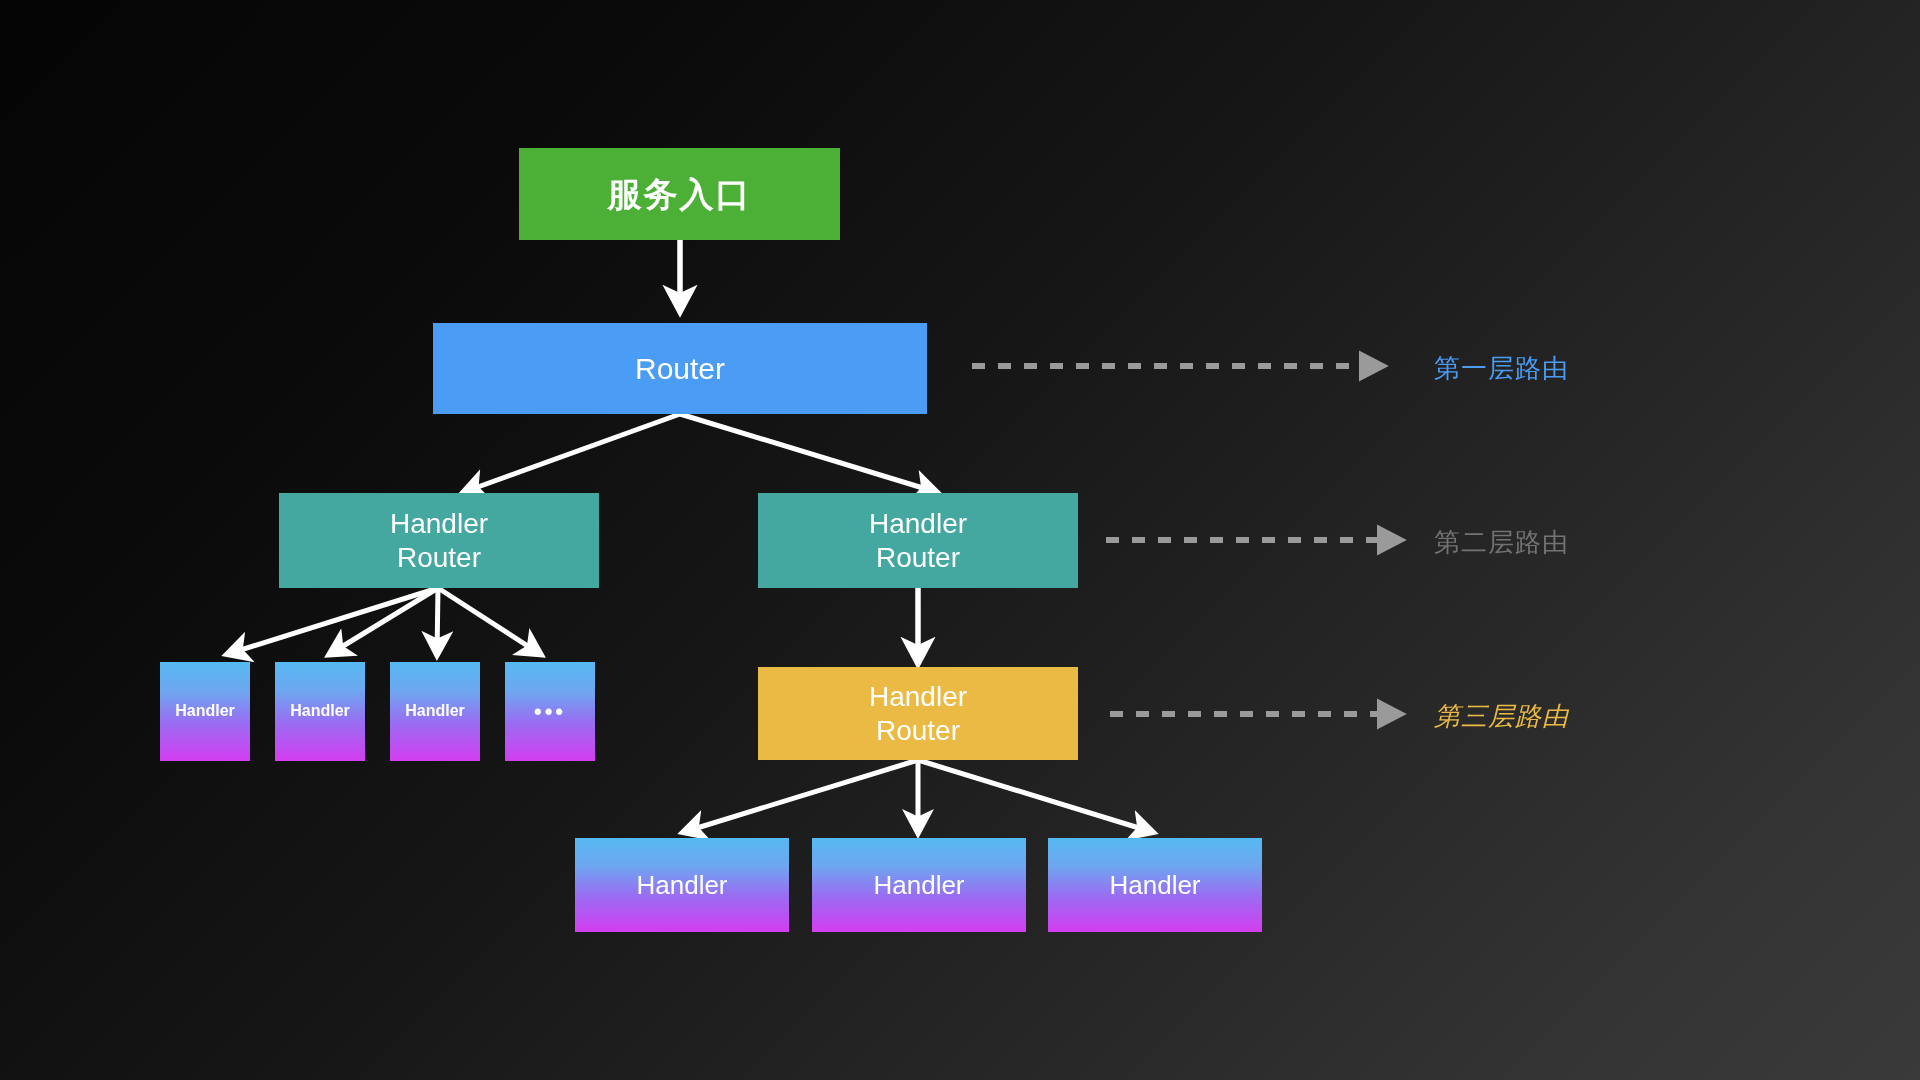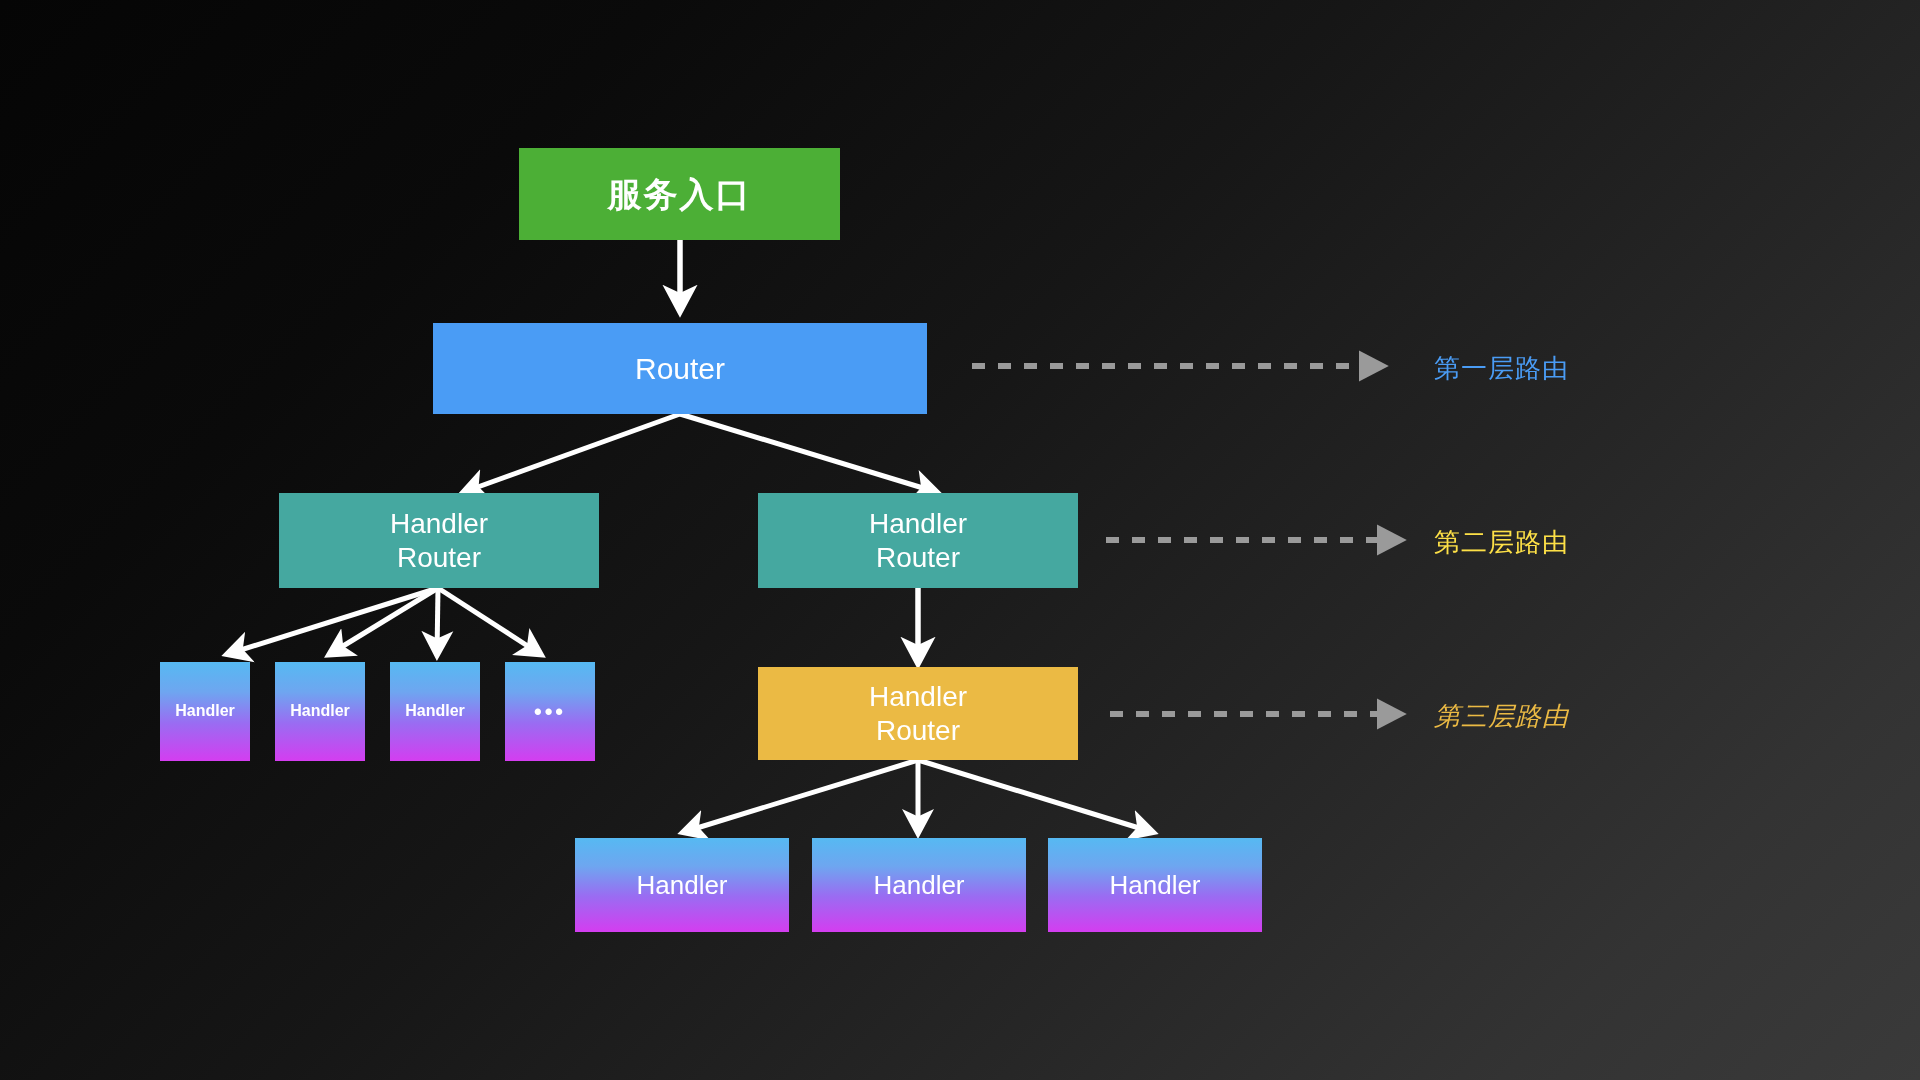--- a/index.html
+++ b/index.html
@@ -110,17 +110,17 @@
   <div class="node n-leaf-sm" style="left:275px; top:662px; width:90px; height:99px;">Handler</div>
   <div class="node n-leaf-sm" style="left:390px; top:662px; width:90px; height:99px;">Handler</div>
   <div class="node n-leaf-sm dots" style="left:505px; top:662px; width:90px; height:99px;">•••</div>
 
   <div class="node n-leaf-lg" style="left:575px; top:838px; width:214px; height:94px;">Handler</div>
   <div class="node n-leaf-lg" style="left:812px; top:838px; width:214px; height:94px;">Handler</div>
   <div class="node n-leaf-lg" style="left:1048px; top:838px; width:214px; height:94px;">Handler</div>
 
   <div class="layer-label" style="left:1434px; top:351px; color:#4A9CF5;">第一层路由</div>
 
-  <div class="layer-label" style="left:1434px; top:525px; color:#fde047;">第二层路由</div>
+  <div class="layer-label" style="left:1434px; top:525px; color:#737373;">第二层路由</div>
 
   <div class="layer-label" style="left:1434px; top:699px; color:#EBBA44;font-style:italic;">第三层路由</div>
 
 </div>
 
 </body></html>

